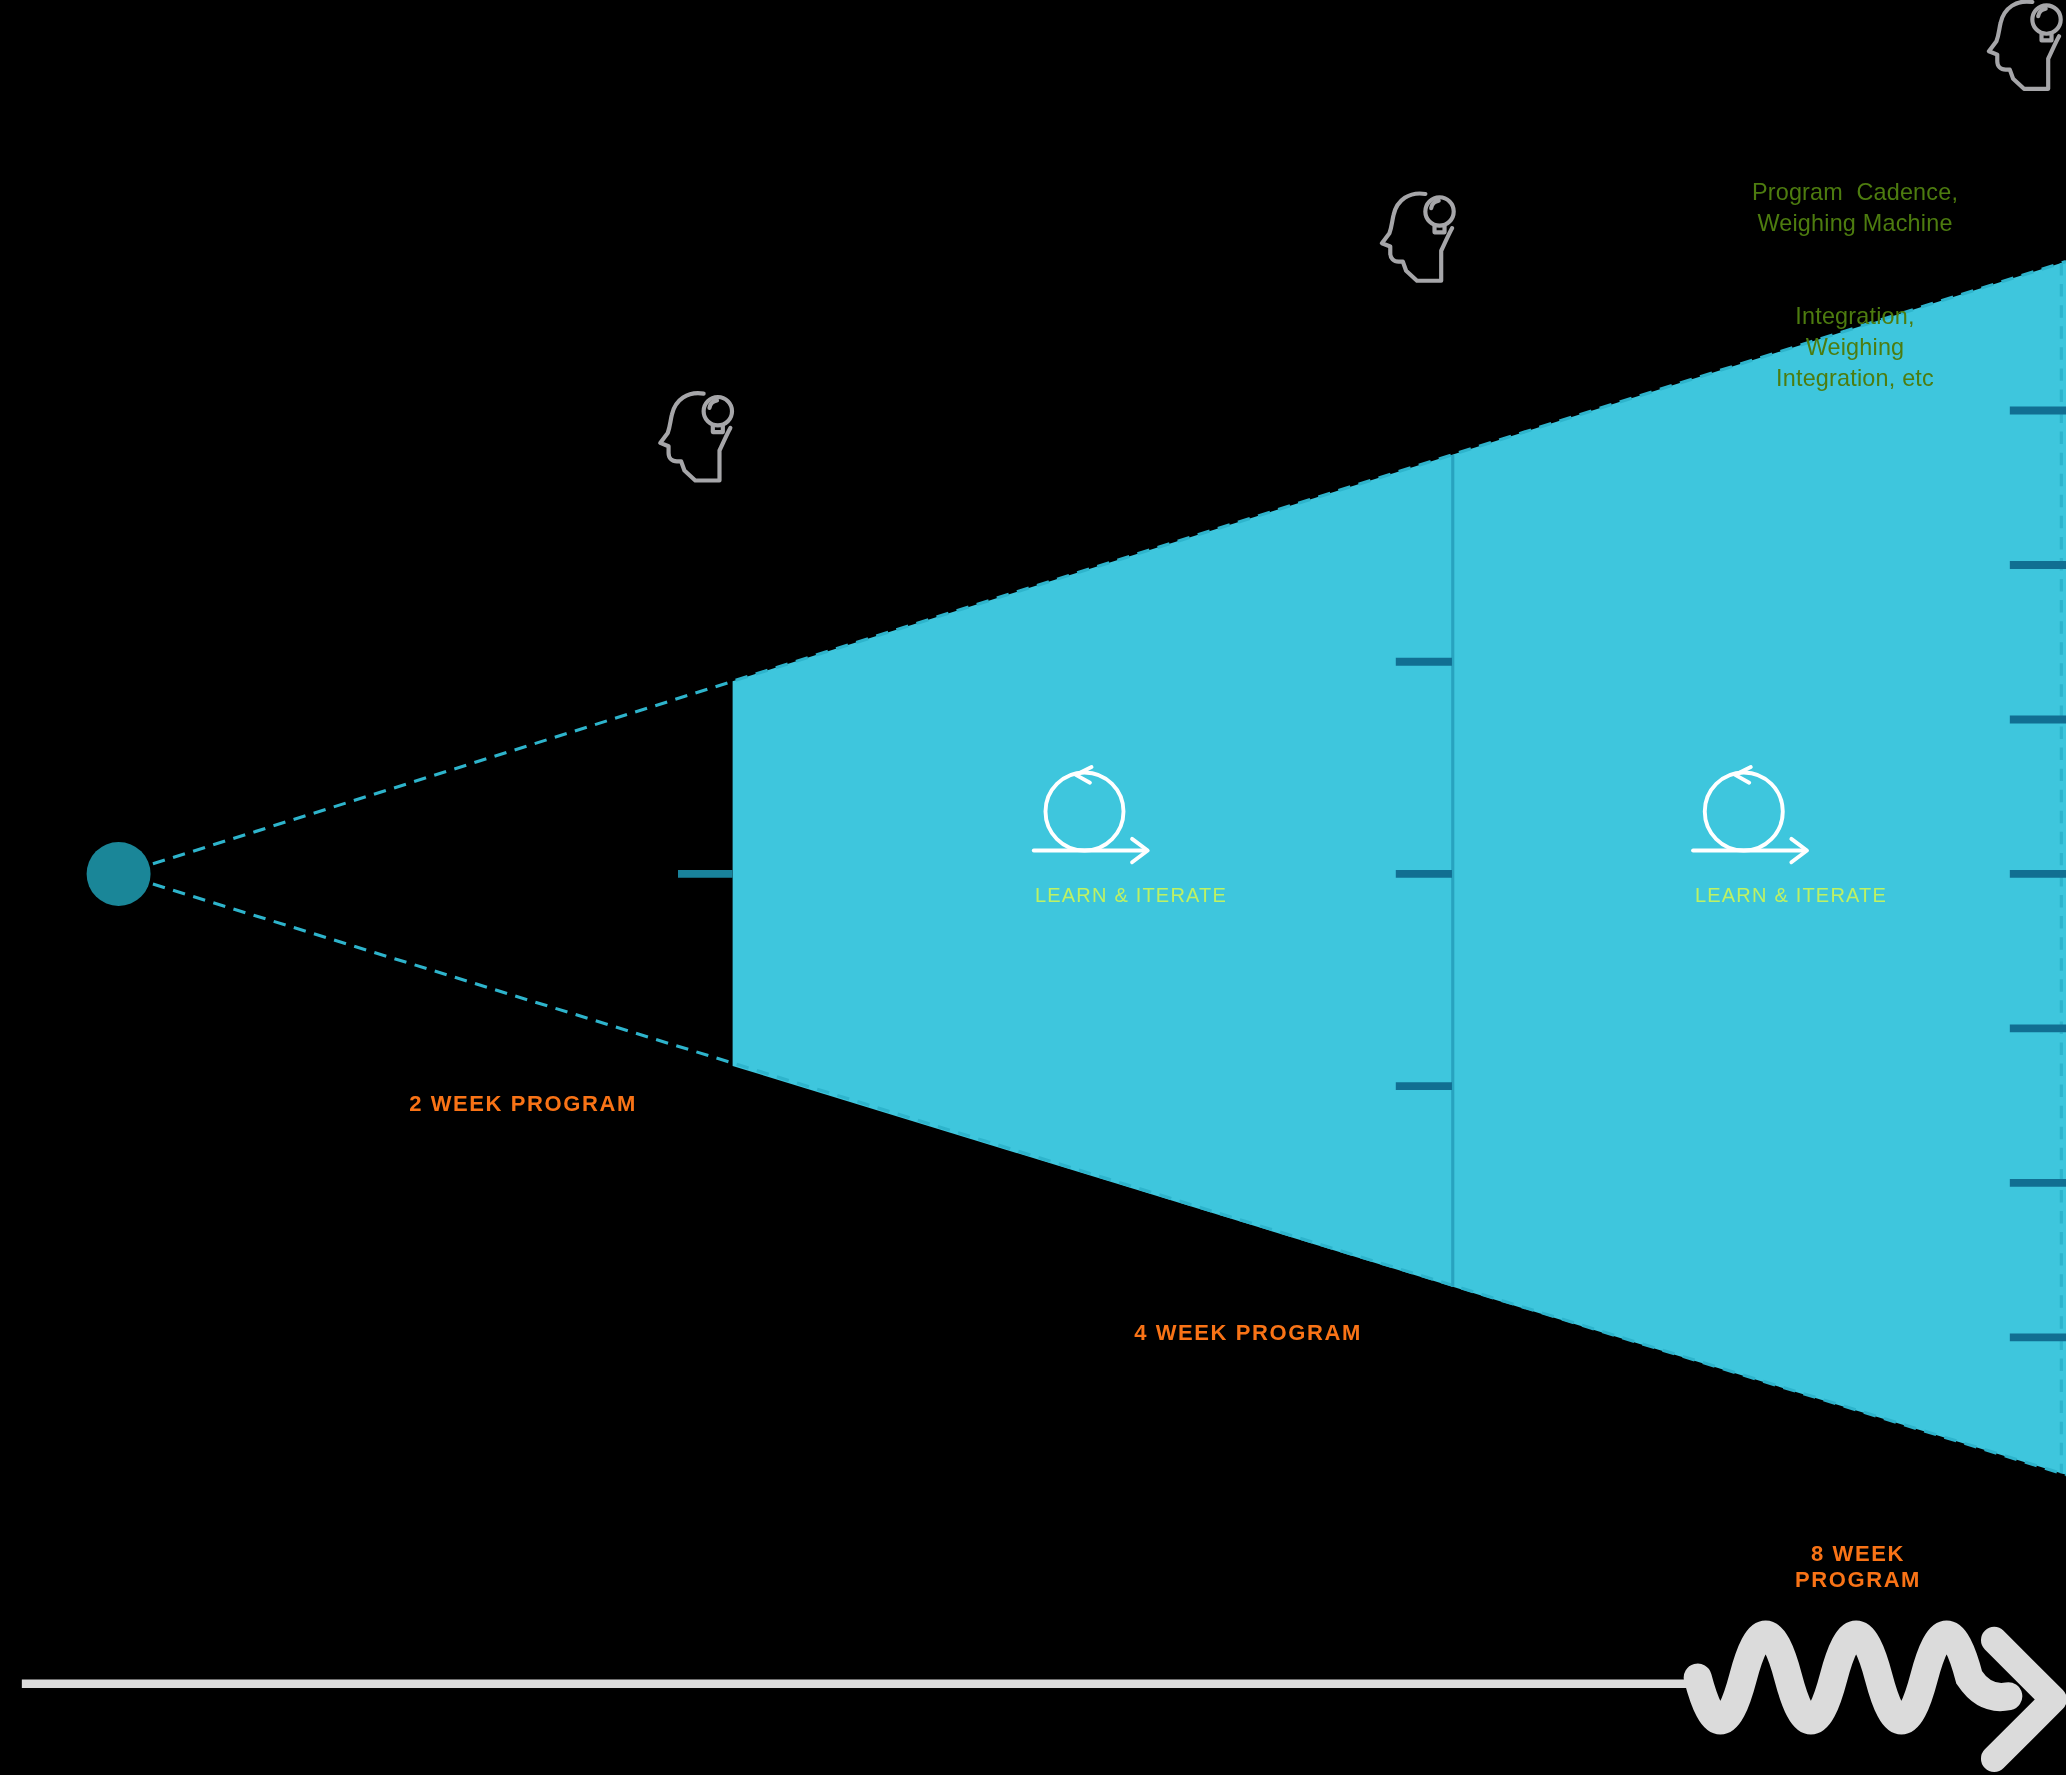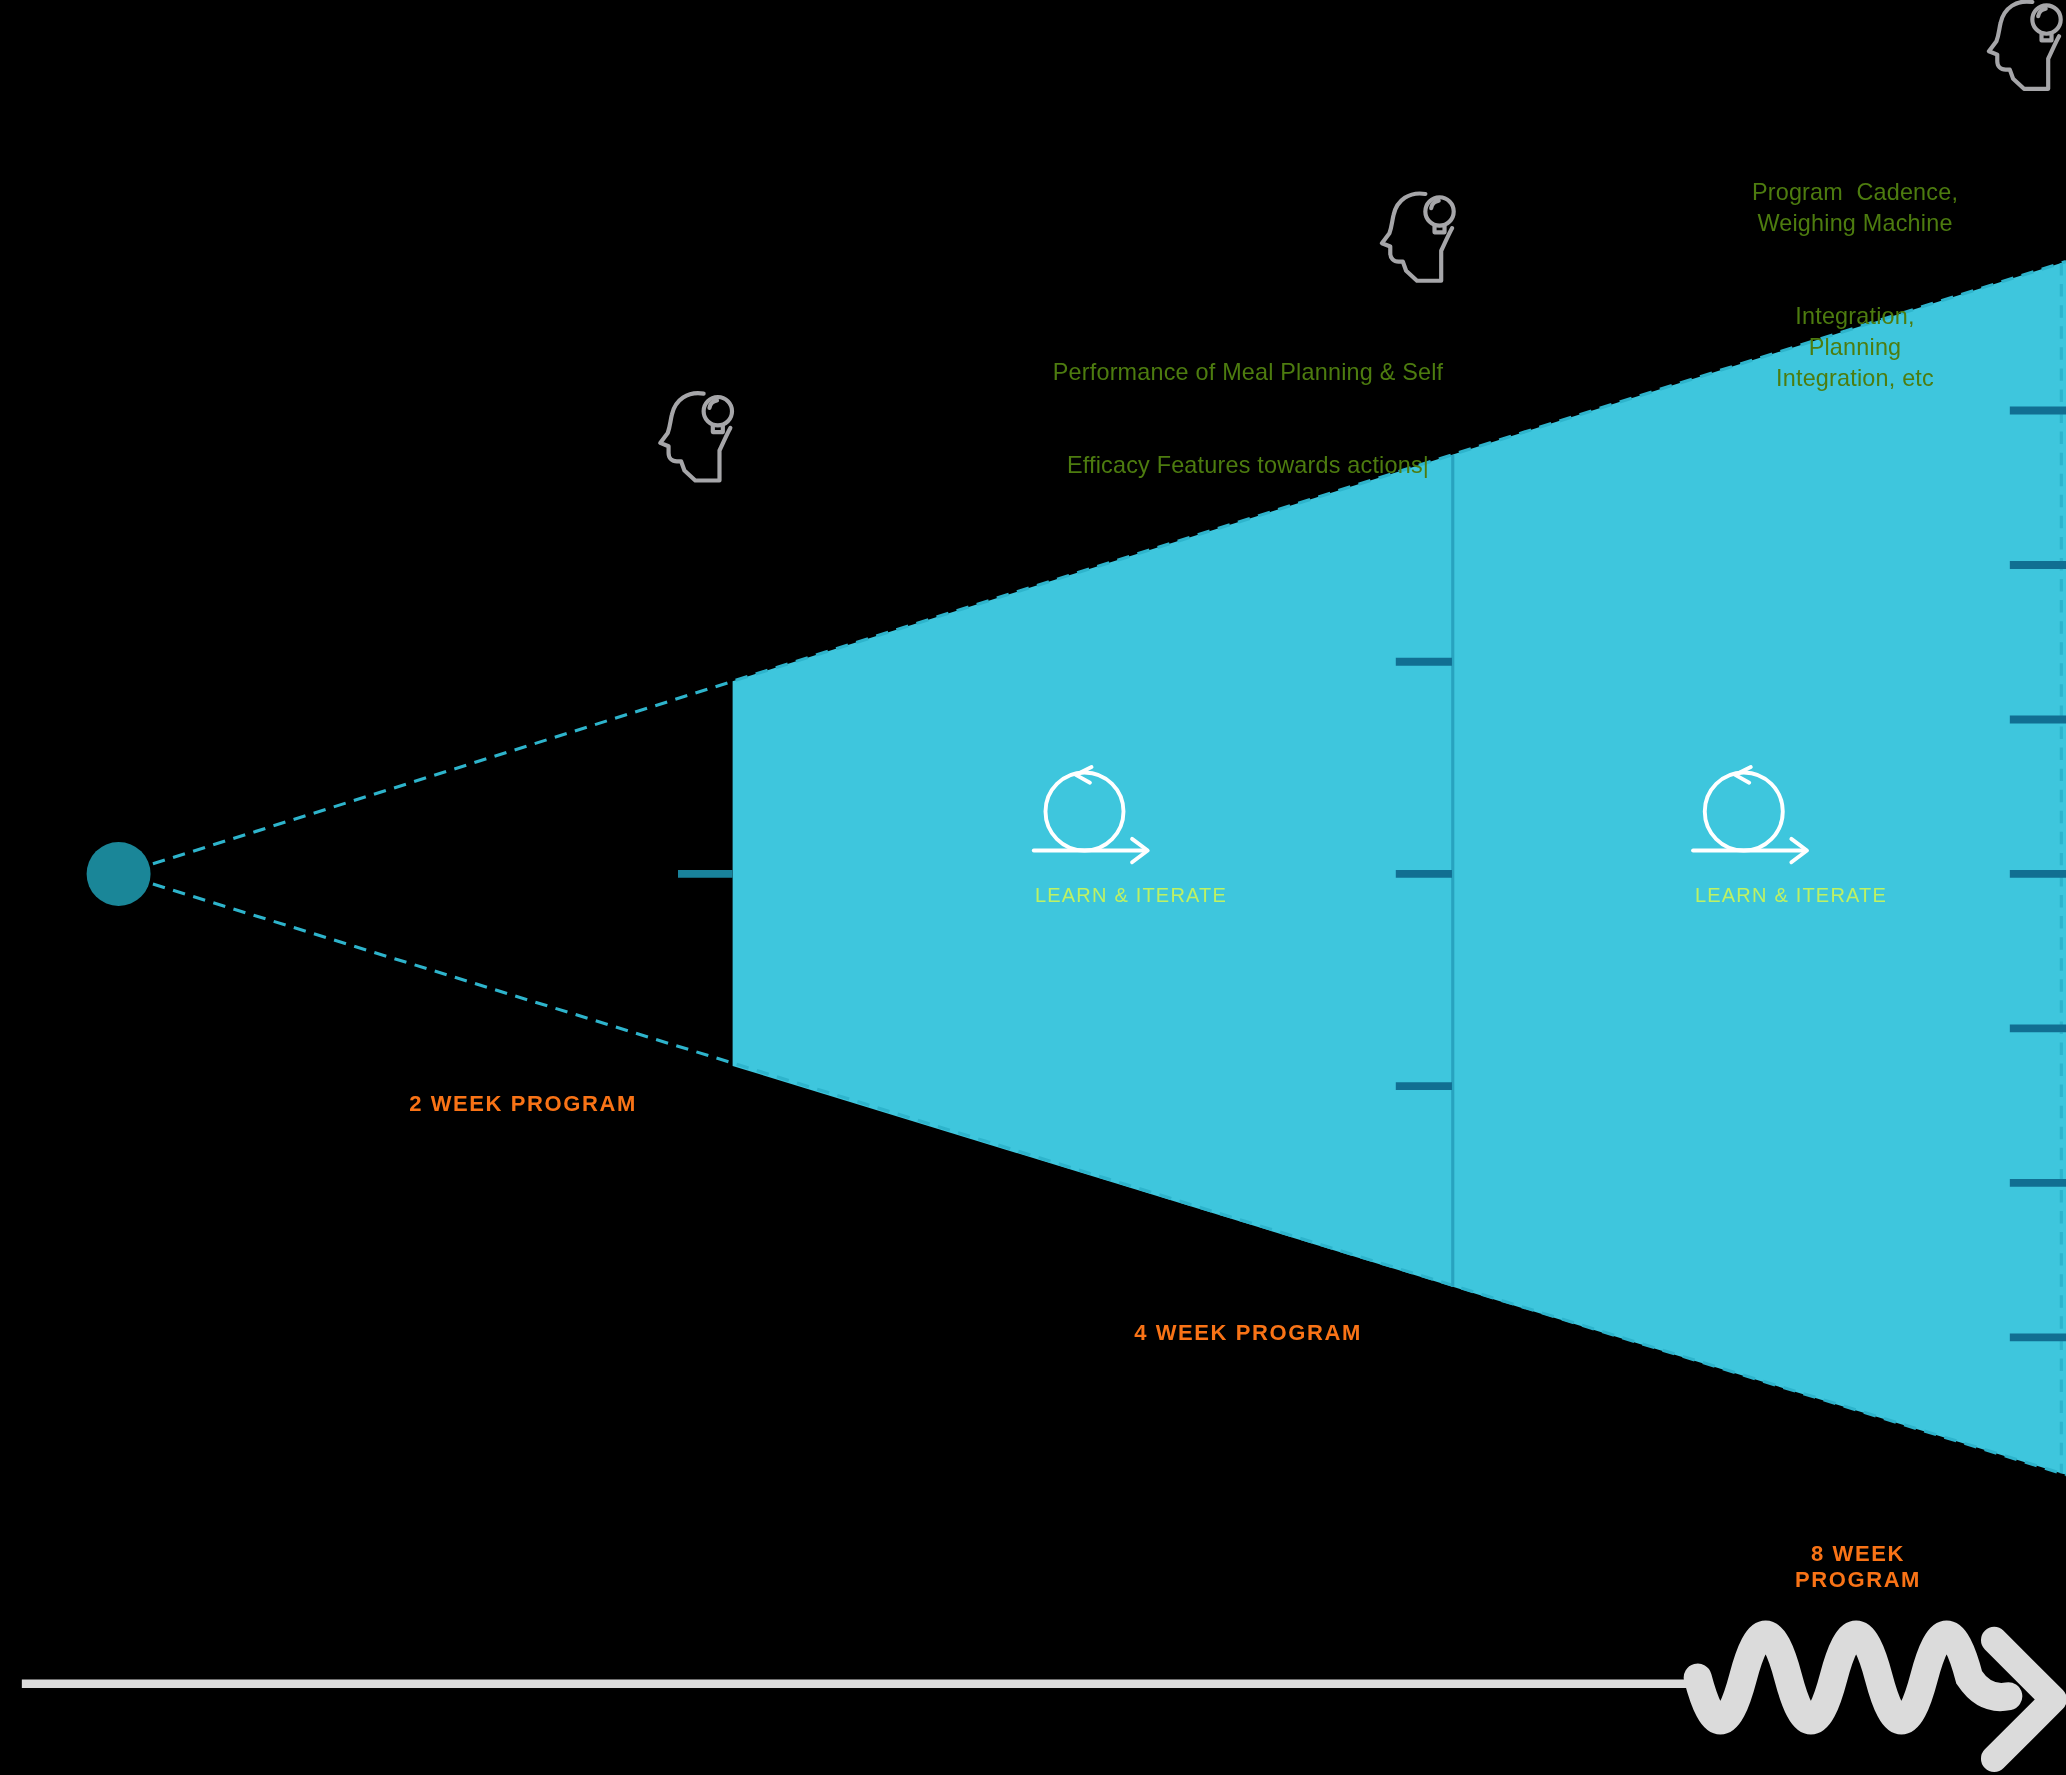--- a/index.html
+++ b/index.html
@@ -73,28 +73,24 @@
 
     <g>
       <line x1="28" y1="2158" x2="2178" y2="2158" stroke="#DBDBDB" stroke-width="11"></line>
       <path d="M2176,2150 q29,110 58,0 q29,-110 58,0 q29,110 58,0 q29,-110 58,0
                q29,110 58,0 q29,-110 58,0 q20,30 50,24" fill="none" stroke="#DBDBDB" stroke-width="36" stroke-linecap="round"></path>
       <path d="M2556,2102 L2632,2178 L2556,2254" fill="none" stroke="#DBDBDB" stroke-width="34" stroke-linecap="round" stroke-linejoin="round"></path>
     </g>
   </svg>
 
 
-  <div class="txt annotation" style="left:1248px;top:295px;">
-    <div>Performance of Meal Planning &amp; Self</div>
-    <div>Efficacy Features towards actions|</div>
-  </div>
 
   <div class="txt annotation" style="left:1855px;top:115px;">
     <div>Program  Cadence, Weighing Machine</div>
-    <div>Integration, Planning Integration, etc</div>
+    <div>Integration, Weighing Integration, etc</div>
   </div>
 
   <div class="txt iterate-label" style="left:1131px;top:884px;">LEARN &amp; ITERATE</div>
   <div class="txt iterate-label" style="left:1791px;top:884px;">LEARN &amp; ITERATE</div>
 
   <div class="txt stage-label" style="left:523px;top:1091px;">2 WEEK PROGRAM</div>
   <div class="txt stage-label" style="left:1248px;top:1320px;">4 WEEK PROGRAM</div>
   <div class="txt stage-label" style="left:1858px;top:1509px;margin-top:32px;">8 WEEK PROGRAM</div>
 
 </div>

